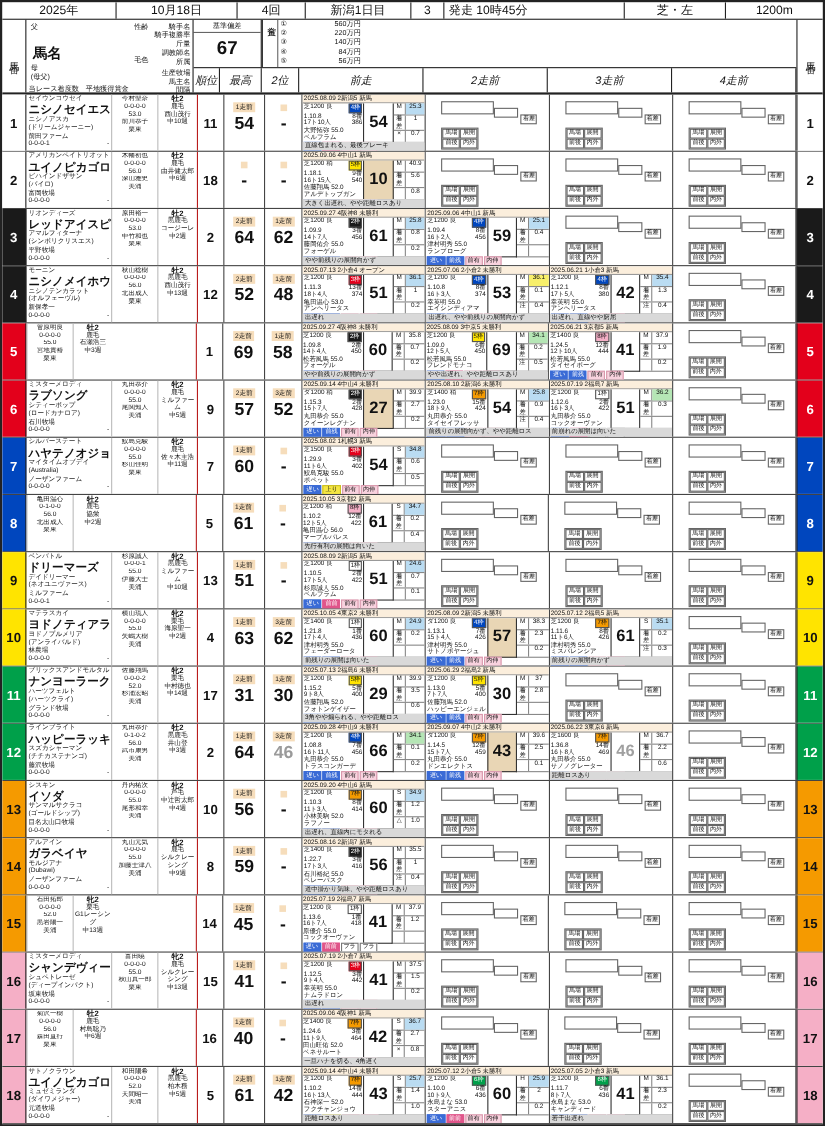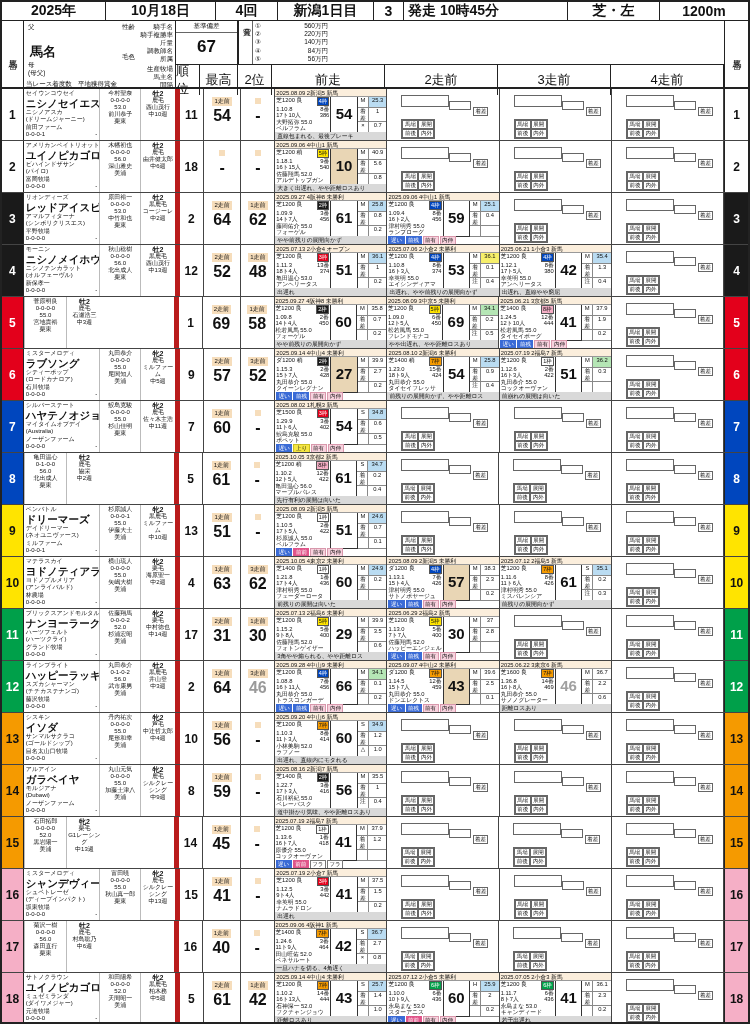--- a/index.html
+++ b/index.html
@@ -1,49 +1,49 @@
 <!DOCTYPE html>
 <html><head>
 <meta charset="utf-8">
 <style>
   html,body{margin:0;padding:0;background:#e8e8e8;}
   .sheet{width:750px;height:1024px;background:#fff;position:relative;margin:0 auto;
          font-family:"Liberation Sans",sans-serif;color:#111;box-sizing:border-box;
          border:2px solid #222;display:flex;flex-direction:column;overflow:hidden;}
   *{box-sizing:border-box;}
   
-  .h1{display:flex;height:20px;border-bottom:1px solid #222;font-weight:bold;font-size:14px;}
+  .h1{display:flex;height:20px;border-bottom:1px solid #222;font-weight:normal;font-size:11px;}
   .h1 div{border-right:1px solid #222;display:flex;align-items:center;justify-content:center;}
   
   .h2{display:flex;height:68px;border-bottom:2px solid #222;font-size:7px;}
   .vlab{width:22px;border-right:1px solid #222;display:flex;align-items:center;justify-content:center;
         writing-mode:vertical-rl;letter-spacing:2px;font-size:9px;}
   .nameLabels{width:156px;border-right:1px solid #222;position:relative;font-size:6.5px;}
   .nameLabels .big{font-size:13px;font-weight:bold;position:absolute;left:6px;top:22px;}
   .midHead{flex:1;display:flex;flex-direction:column;}
   .infoBand{height:50px;display:flex;border-bottom:1px solid #222;}
   .kijun{width:62px;border-right:1px solid #222;text-align:center;}
   .kijun .kl{font-size:6.5px;border-bottom:1px solid #666;padding:1px 0;}
   .kijun .kv{font-size:17px;font-weight:bold;padding-top:4px;}
   .rtitle{flex:1;display:flex;flex-direction:column;align-items:center;justify-content:center;font-size:10px;font-weight:bold;gap:3px;}
   .prize{width:92px;border-left:1px solid #222;display:flex;font-size:6.5px;}
   .prize .pl{writing-mode:vertical-rl;border-right:1px solid #666;display:flex;align-items:center;font-size:8px;padding:0 1px;}
   .prize ul{margin:0;padding:1px 2px;list-style:none;flex:1;}
   .prize li{display:flex;justify-content:space-between;line-height:8.2px;}
-  .colHeads{height:30px;display:flex;font-size:13px;}
+  .colHeads{height:30px;display:flex;font-size:10px;font-style:italic;}
   .colHeads div{border-right:1px solid #222;display:flex;align-items:center;justify-content:center;}
   .colHeads .c-rank{width:24px}.colHeads .c-best{width:38px}.colHeads .c-sec{width:34px}
   .colHeads .c-race{width:113px}
   
   .body{flex:1;display:flex;flex-direction:column;}
   .row{height:52px;display:flex;border-bottom:1px solid #444;}
   .numCell{width:22px;border-right:1px solid #222;display:flex;align-items:center;justify-content:center;
            font-size:12px;font-weight:bold;}
   .numCell.right{width:24px;border-right:none;border-left:1px solid #222;}
-  .nameBlock{width:156px;border-right:5px solid #b91c1c;display:flex;font-size:6px;line-height:7px;}
+  .nameBlock{width:156px;border-right:1px solid #b91c1c;display:flex;font-size:6px;line-height:7px;}
   .nb-l{width:78px;padding:1px 0 0 2px;overflow:hidden;}
   .nb-l .sire{color:#222;white-space:nowrap;}
   .nb-l .hname{font-size:10.5px;font-weight:bold;line-height:12px;white-space:nowrap;letter-spacing:0;}
   .nb-l .dam,.nb-l .ds{white-space:nowrap;}
   .nb-l .farm{margin-top:1px;white-space:nowrap;}
   .nb-l .rec{display:flex;justify-content:space-between;padding-right:2px;}
   .nb-m{width:42px;border-left:1px solid #bbb;text-align:center;padding-top:1px;}
   .nb-m div{white-space:nowrap;overflow:hidden;}
   .nb-r{width:36px;border-left:1px solid #bbb;text-align:center;padding-top:1px;}
   .nb-r .sx{font-size:7px;font-weight:bold;}

